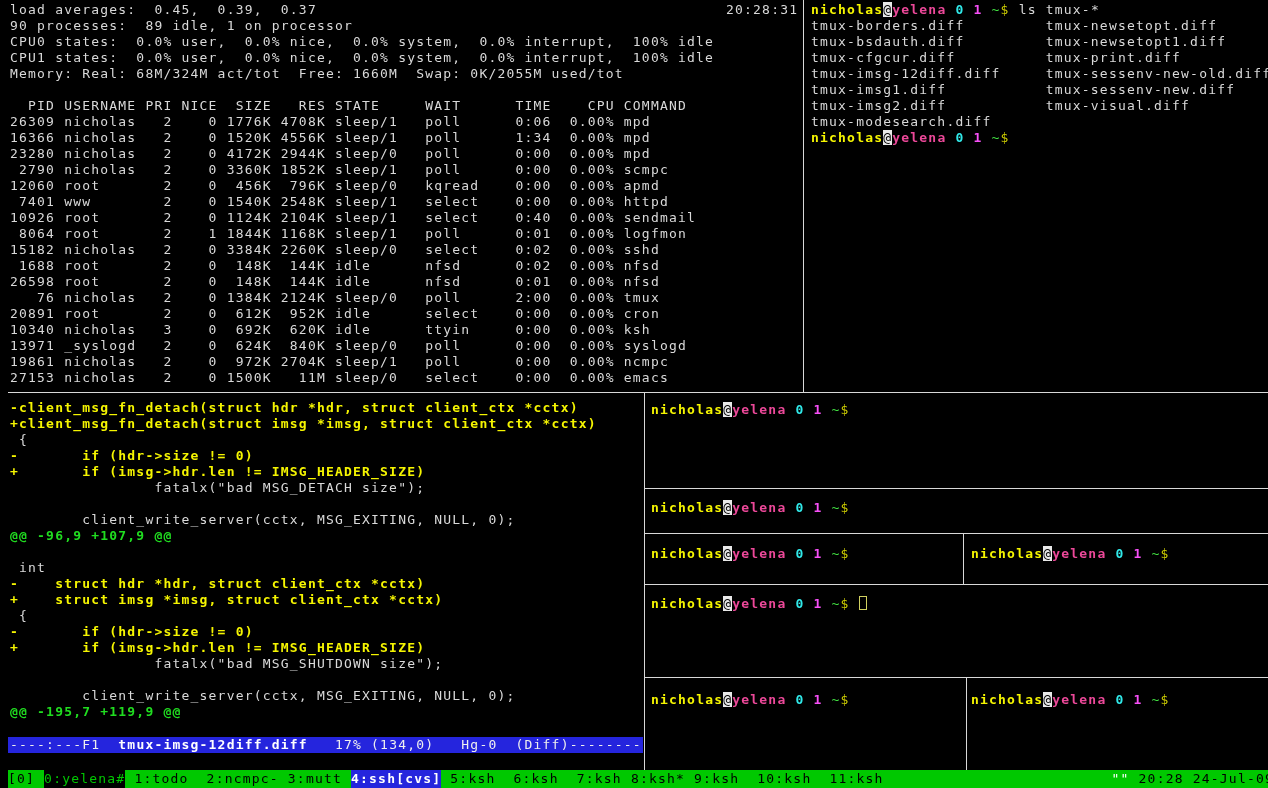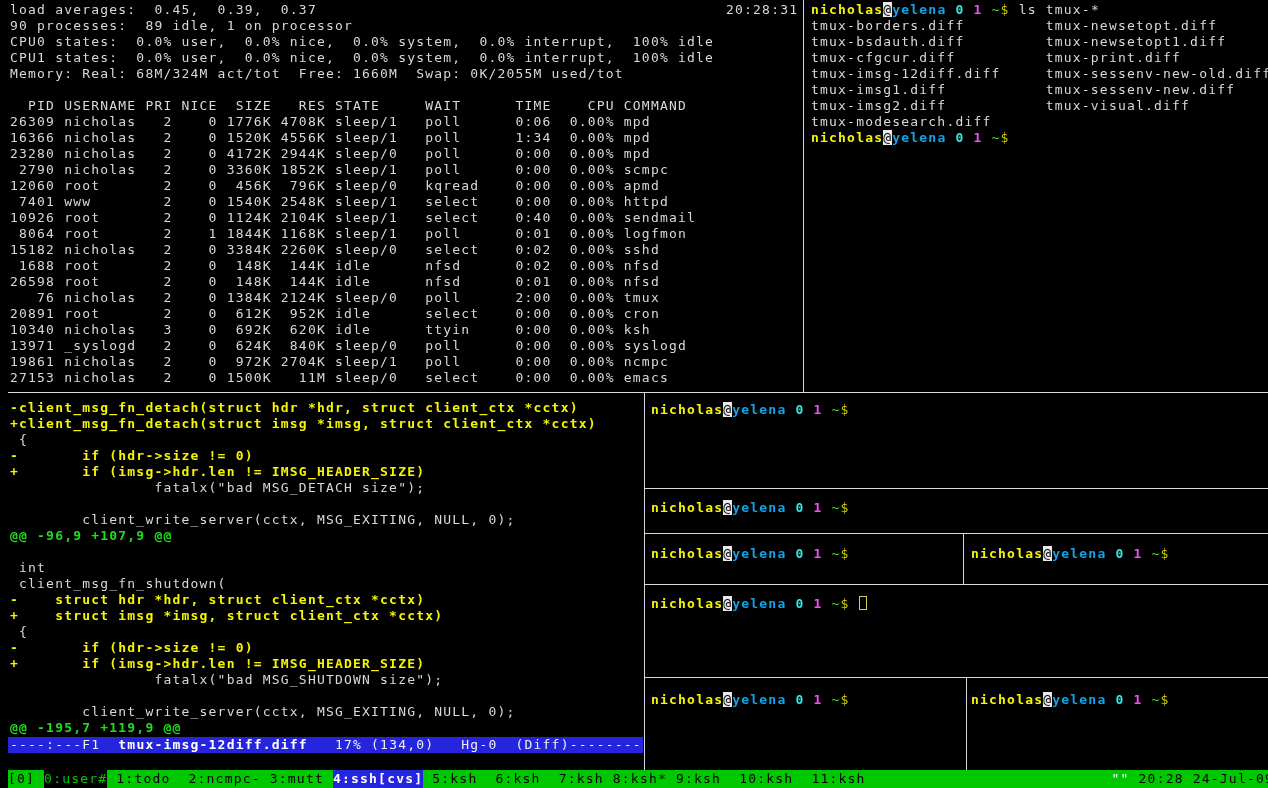--- a/index.html
+++ b/index.html
@@ -11,21 +11,21 @@
   .pane { position:absolute; background:#000; overflow:hidden; }
   .stack { position:absolute; }
   .stack div { height:16px; line-height:16px; white-space:pre; }
   .tline { position:absolute; height:16px; line-height:16px; white-space:pre; }
   .vb,.hb { position:absolute; background:#d8d8d8; }
   .clock { position:absolute; left:718px; top:2px; white-space:pre; }
   .cmd { color:#d9d9d9; }
   
   .p-user  { color:#f5f500; font-weight:bold; }
   .p-at    { background:#e9e9e9; color:#000; }
-  .p-host  { color:#0ea5e9; font-weight:bold; }
+  .p-host  { color:#ec4899; font-weight:bold; }
   .p-hist  { color:#30e8e8; font-weight:bold; }
   .p-jobs  { color:#f850f8; font-weight:bold; }
   .p-tilde { color:#40dd40; }
   .p-dollar{ color:#c9c900; }
   
   .del,.add { color:#f5f500; font-weight:bold; }
   .hunk     { color:#20dd20; font-weight:bold; }
   .modeline { position:absolute; left:0; top:344px; width:635px; height:16px;
               line-height:16px; background:#2525dd; color:#efefef; white-space:pre;
               padding-left:2px; }
@@ -97,21 +97,20 @@
         <div class="add">+client_msg_fn_detach(struct imsg *imsg, struct client_ctx *cctx)</div>
         <div> {</div>
         <div class="del">-       if (hdr-&gt;size != 0)</div>
         <div class="add">+       if (imsg-&gt;hdr.len != IMSG_HEADER_SIZE)</div>
         <div>                fatalx("bad MSG_DETACH size");</div>
         <div>&nbsp;</div>
         <div>        client_write_server(cctx, MSG_EXITING, NULL, 0);</div>
         <div class="hunk">@@ -96,9 +107,9 @@</div>
         <div>&nbsp;</div>
         <div> int</div>
-        <div> client_msg_fn_shutdown(</div>
         <div class="del">-    struct hdr *hdr, struct client_ctx *cctx)</div>
         <div class="add">+    struct imsg *imsg, struct client_ctx *cctx)</div>
         <div> {</div>
         <div class="del">-       if (hdr-&gt;size != 0)</div>
         <div class="add">+       if (imsg-&gt;hdr.len != IMSG_HEADER_SIZE)</div>
         <div>                fatalx("bad MSG_SHUTDOWN size");</div>
         <div>&nbsp;</div>
         <div>        client_write_server(cctx, MSG_EXITING, NULL, 0);</div>
         <div class="hunk">@@ -195,7 +119,9 @@</div>
       </div>
@@ -143,15 +142,15 @@
   <div class="vb" style="left:795px;top:0;width:1px;height:393px"></div>
   <div class="hb" style="left:0;top:392px;width:1268px;height:1px"></div>
   <div class="vb" style="left:636px;top:393px;width:1px;height:377px"></div>
   <div class="hb" style="left:637px;top:488px;width:631px;height:1px"></div>
   <div class="hb" style="left:637px;top:533px;width:631px;height:1px"></div>
   <div class="vb" style="left:955px;top:534px;width:1px;height:50px"></div>
   <div class="hb" style="left:637px;top:584px;width:631px;height:1px"></div>
   <div class="hb" style="left:637px;top:677px;width:631px;height:1px"></div>
   <div class="vb" style="left:958px;top:678px;width:1px;height:92px"></div>
 
-  <div id="statusbar"><span>[0] </span><span class="sb-activity">0:user#</span><span> 1:todo  2:ncmpc- 3:mutt </span><span class="sb-content">4:ssh[cvs]</span><span> 5:ksh  6:ksh  7:ksh </span><span class="sb-current">8:ksh*</span><span> 9:ksh  10:ksh  11:ksh</span><span class="sb-right"><span class="sb-title">""</span><span> 20:28 24-Jul-09</span></span></div>
+  <div id="statusbar"><span>[0] </span><span class="sb-activity">0:yelena#</span><span> 1:todo  2:ncmpc- 3:mutt </span><span class="sb-content">4:ssh[cvs]</span><span> 5:ksh  6:ksh  7:ksh </span><span class="sb-current">8:ksh*</span><span> 9:ksh  10:ksh  11:ksh</span><span class="sb-right"><span class="sb-title">""</span><span> 20:28 24-Jul-09</span></span></div>
 
 </div>
 
 </body></html>

